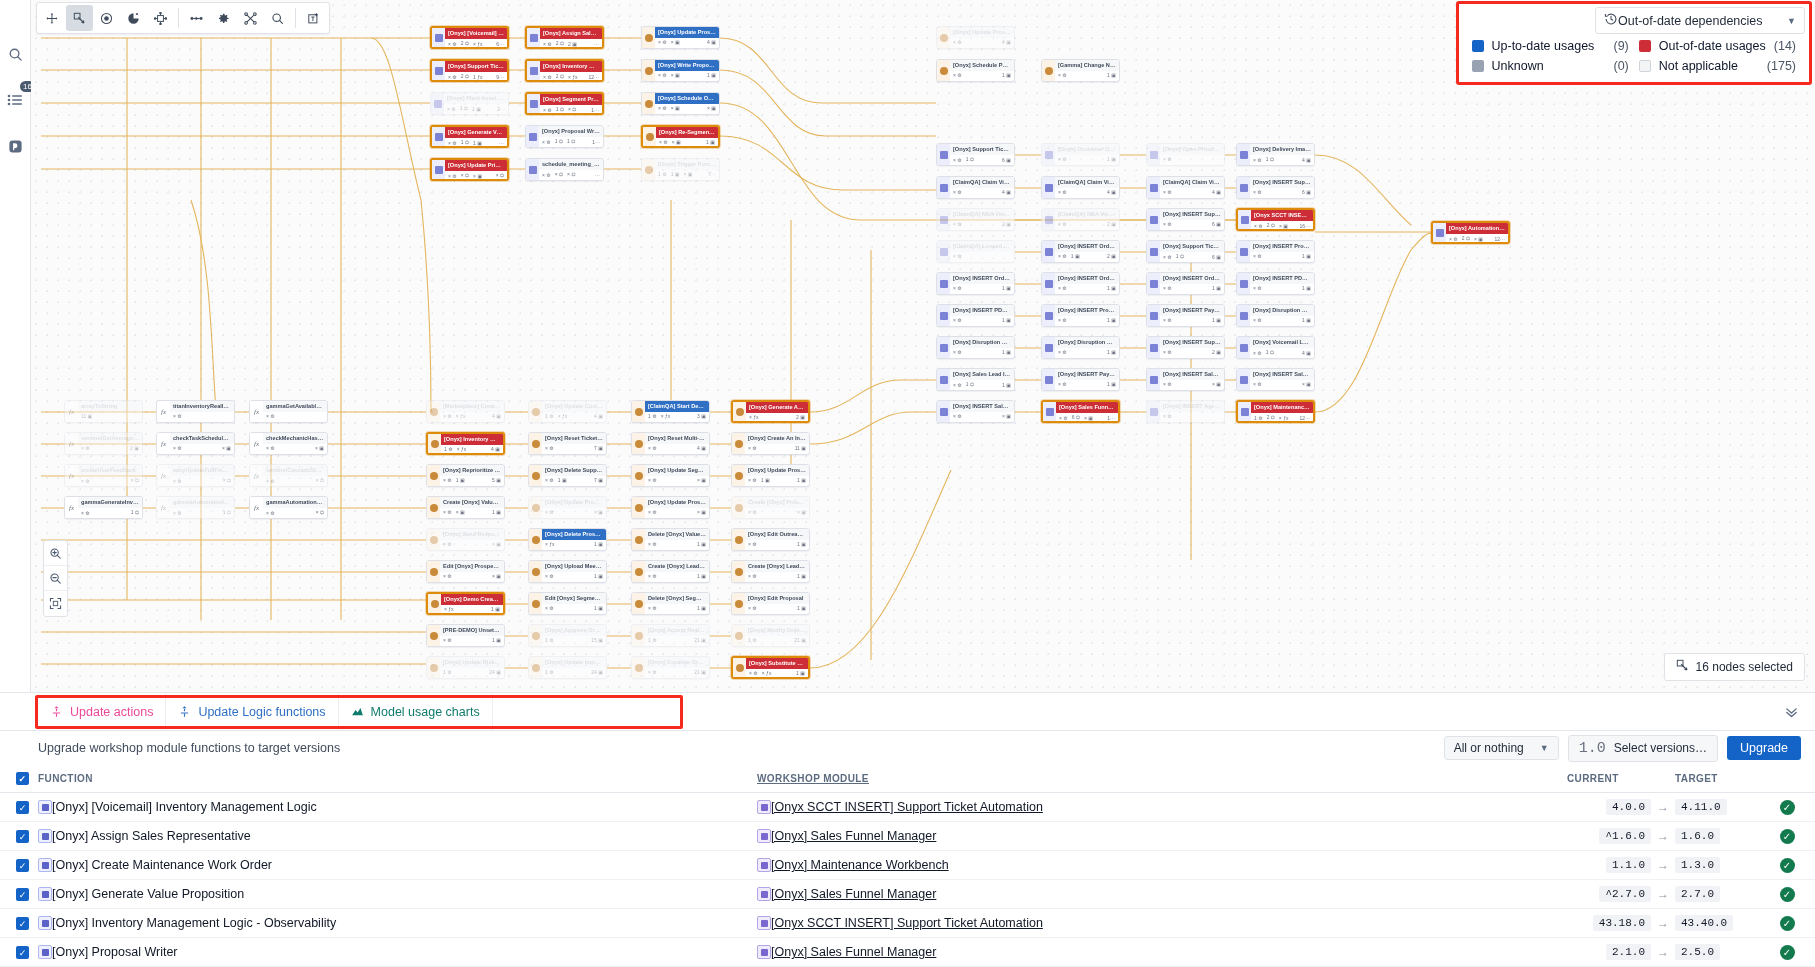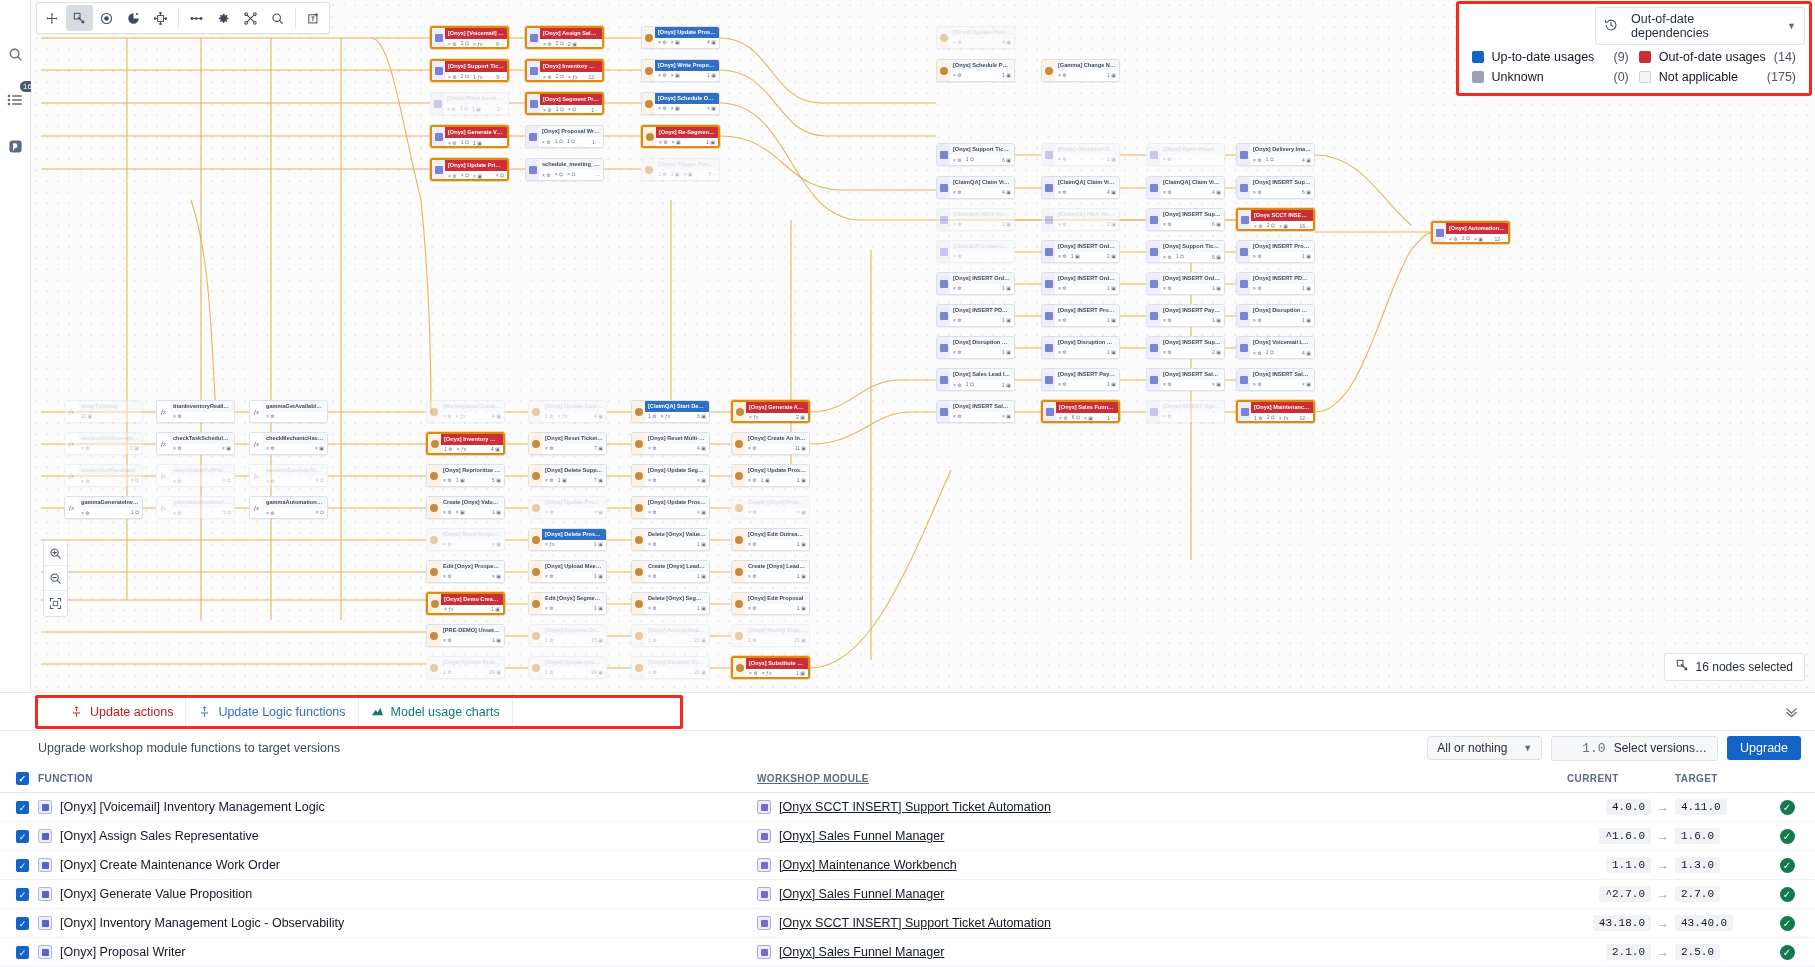--- a/index.html
+++ b/index.html
@@ -42,21 +42,21 @@
   .tb { width:27px; height:26px; display:flex; align-items:center; justify-content:center;
         border-radius:3px; color:#3f4b5b; cursor:pointer; }
   .tb.active { background:#d7dce3; }
   .tb-sep { width:1px; height:20px; background:#dfe3e8; margin:0 4px; }
 
   
   .legend-wrap { position:absolute; right:3px; top:1px; z-index:30; }
   .legend-outline { border:3px solid #f5291e; border-radius:3px; background:#fff; }
   .legend-top { display:flex; justify-content:flex-end; padding:3px 4px 0 4px; }
   .legend-select {
-    display:flex; align-items:center; gap:13px; border:1px solid #dfe3e8; border-radius:3px;
+    display:flex; align-items:center; gap:0; border:1px solid #dfe3e8; border-radius:3px;
     background:#fff; padding:4px 8px; width:210px; font-size:12.5px; color:#1f2937; cursor:pointer;
   }
   .legend-select .caret { margin-left:auto; color:#5c6b80; font-size:9px; }
   .legend-body { padding:5px 13px 9px 13px; }
   .legend-grid { display:grid; grid-template-columns:1fr 1fr; column-gap:10px; row-gap:6px; }
   .legend-item { display:flex; align-items:center; gap:8px; font-size:12.5px; color:#0f172a; }
   .sw { width:12px; height:12px; border-radius:2px; flex:0 0 auto; }
   .sw.outline { border:1px solid #cfd4db; background:#f3f4f6; }
   .legend-count { margin-left:auto; color:#4b5563; font-size:12.5px; }
   .legend-note { margin-top:7px; text-align:center; color:#4b5a6e; font-size:11px; line-height:1.45; }
@@ -99,52 +99,52 @@
              font-size:12px; color:#1f2937; z-index:15; cursor:pointer; }
 
   
   .panel { position:absolute; left:0; top:692px; right:0; bottom:0; background:#fff; border-top:1px solid #e3e6ea; }
   .tabs-row { position:relative; height:38px; display:flex; align-items:stretch; border-bottom:1px solid #e3e6ea; }
   .tabs-outline { position:absolute; left:35px; top:2px; width:648px; height:34px;
                   border:3px solid #f5291e; border-radius:2px; pointer-events:none; z-index:5; }
   .tabspacer { width:38px; }
   .tab { display:flex; align-items:center; gap:7px; padding:0 12px; font-size:12.5px; cursor:pointer;
          border-right:1px solid #eceef1; white-space:nowrap; }
-  .tab.t-actions { color:#b91c1c;margin-left:20px; }
+  .tab.t-actions { color:#ec4899; }
   .tab.t-workshop { color:#6d62d8; background:#f1f2f6; }
   .tab.t-logic { color:#2f6fc4; }
   .tab.t-submission { color:#111827; font-weight:bold; }
   .tab.t-charts { color:#0f7b6c; }
   .tabs-chevron { margin-left:auto; display:flex; align-items:center; padding:0 16px; color:#5c6b80; cursor:pointer; }
 
   .subbar { height:34px; display:flex; align-items:center; padding:0 0 0 38px; font-size:12.5px; color:#3f4b5b; }
   .subbar-right { margin-left:auto; display:flex; align-items:center; gap:9px; padding-right:14px; }
   .mini-select { display:flex; align-items:center; gap:16px; border:1px solid #dfe3e8; background:#f6f7f9;
                  border-radius:3px; padding:4px 9px; font-size:12px; color:#1f2937; cursor:pointer; }
   .mini-select .caret { color:#5c6b80; font-size:9px; }
   .verbtn { display:flex; align-items:center; gap:8px; border:1px solid #dfe3e8; background:#f6f7f9;
             border-radius:3px; padding:4px 10px; font-size:12px; color:#1f2937; cursor:pointer; }
-  .verbtn .ver { color:#6b7280; font-size:13px; font-family:"Liberation Mono", monospace;margin-left:20px; }
+  .verbtn .ver { color:#6b7280; font-size:15px; font-family:"Liberation Mono", monospace; }
   .upbtn { background:#1463c6; color:#fff; border:none; border-radius:3px; padding:5px 13px;
            font-size:12.5px; cursor:pointer; font-family:"Liberation Sans", sans-serif; }
 
   table.grid { width:100%; border-collapse:collapse; table-layout:fixed; }
   table.grid th { text-align:left; font-size:10px; letter-spacing:.4px; color:#5c6b80; font-weight:bold;
                   padding:7px 0; border-bottom:1px solid #e3e6ea; text-transform:uppercase; }
   table.grid td { font-size:12.5px; color:#111827; padding:6px 0; border-bottom:1px solid #f0f1f4; }
   .c-check { width:38px; padding-left:16px !important; }
   .c-fn { width:auto; }
   .c-mod { width:810px;text-decoration:underline; }
   .c-cur { width:84px; text-align:right; }
   .c-arw { width:24px; text-align:center; }
   .c-tgt { width:84px; }
   .c-ok  { width:56px; text-align:center; }
   .cb { width:13px; height:13px; border-radius:2px; background:#1463c6; display:inline-flex;
         align-items:center; justify-content:center; color:#fff; font-size:9px; cursor:pointer; }
-  .cell-flex { display:flex; align-items:center; gap:8px; }
+  .cell-flex { display:flex; align-items:center; }
   .fnicon { width:14px; height:14px; border:1px solid #aeb6f0; border-radius:2px; background:#eef0fd;
             display:inline-flex; align-items:center; justify-content:center; flex:0 0 auto; }
   .fnicon b { display:block; width:7px; height:7px; background:#5b63c9; border-radius:1px; }
   .modicon { width:14px; height:14px; border:1px solid #b4a6e6; border-radius:2px; background:#f0ecfb;
              display:inline-flex; align-items:center; justify-content:center; flex:0 0 auto; }
   .modicon b { display:block; width:7px; height:7px; background:#7a68cf; border-radius:1px; }
   .vchip { font-family:"Liberation Mono", monospace; font-size:11px; background:#f1f2f5;
            border-radius:2px; padding:2px 6px; color:#111827; display:inline-block; }
   .arrow { color:#8a93a3; font-size:12px; }
   .okdot { width:15px; height:15px; border-radius:50%; background:#137a4e; color:#fff;

